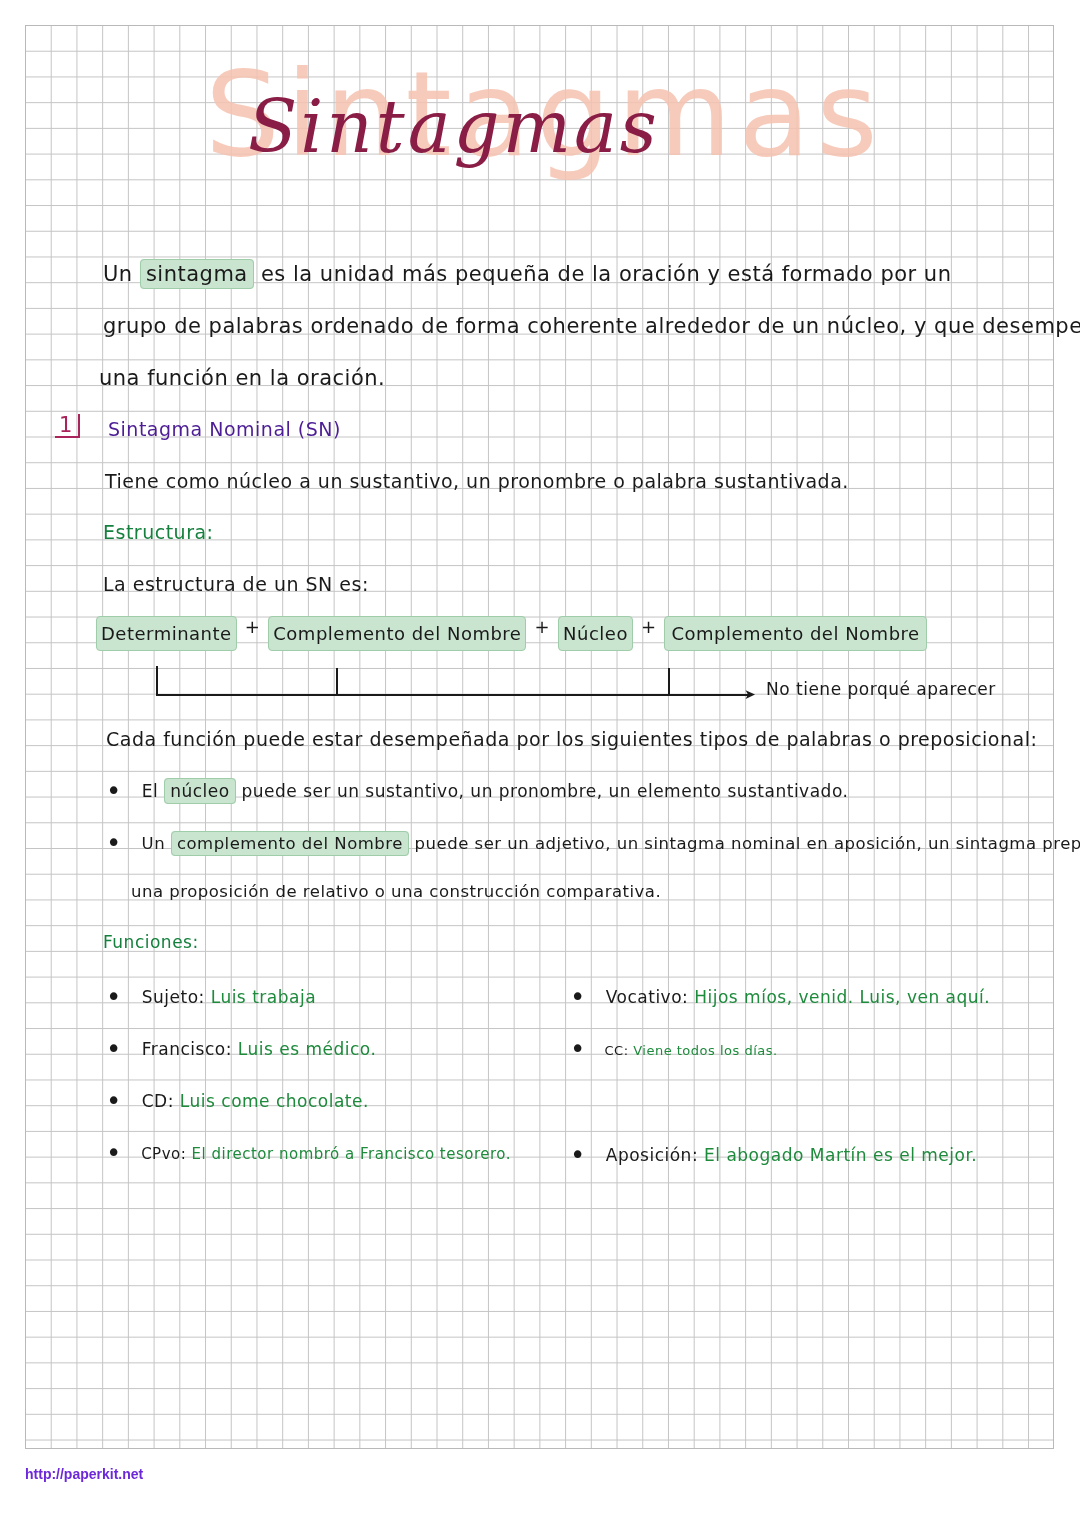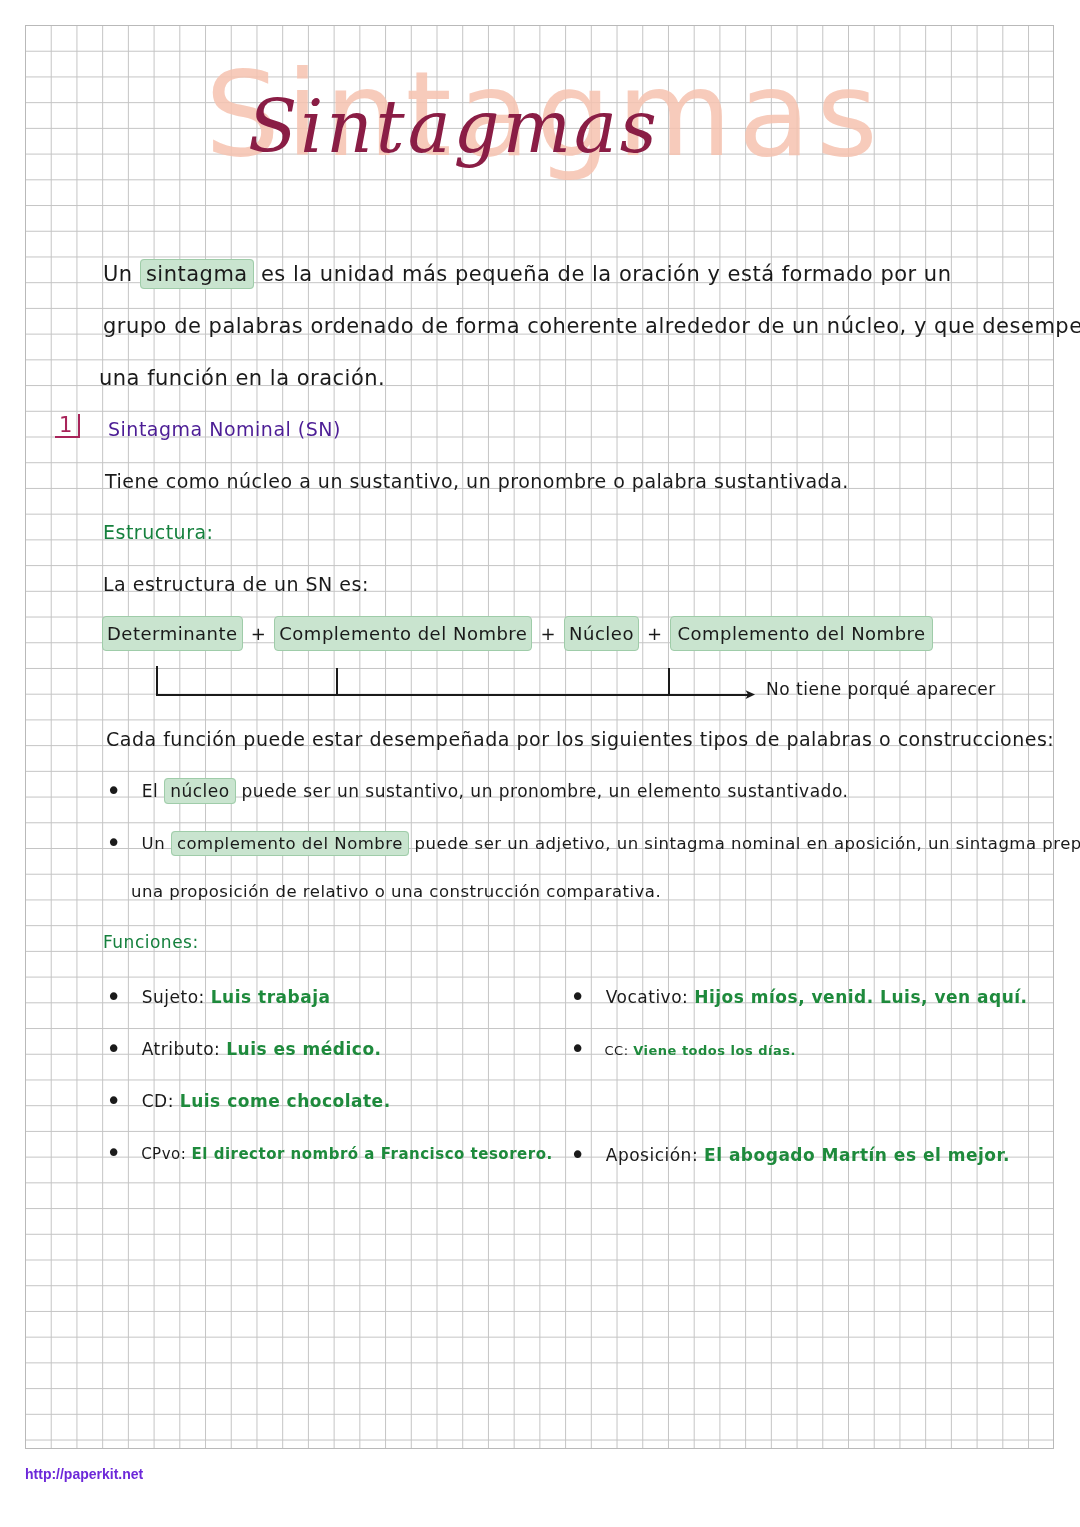--- a/index.html
+++ b/index.html
@@ -16,21 +16,21 @@
     }
     .abs { position: absolute; white-space: nowrap; }
     .title-shadow { left: 205px; top: 45px; font-size: 118px; color: #f6c3b0;
       font-family: "DejaVu Sans", sans-serif; letter-spacing: 6px; opacity: 0.85; }
     .title-main { left: 248px; top: 85px; font-size: 72px; color: #8a1d45;
       font-family: "DejaVu Serif", serif; font-style: italic; letter-spacing: 3px; }
     .hand { font-family: "DejaVu Sans", sans-serif; font-size: 21px; color: #1a1a1a; letter-spacing: 0.5px; }
     .hl { background: #c9e4cf; border: 1.5px solid #9fcca9; border-radius: 4px; padding: 2px 5px; }
     .pink { color: #4c1d95; }
     .blue { color: #15803d; }
-    .green { color: #1e8a3c; font-weight: bold; }
+    .green { color: #1e8a3c; }
     .small { font-size: 17px; }
     .num-box { left: 55px; top: 414px; font-size: 21px; color: #a8245a;
       border-right: 2px solid #a8245a; border-bottom: 2px solid #a8245a; padding: 0 6px 0 4px; line-height: 22px; }
     .diagram-line { position: absolute; background: #1a1a1a; }
     .bullet::before { content: "\2022"; font-size: 26px; margin-right: 14px; vertical-align: -3px; }
     .footer { left: 25px; top: 1466px; font-family: "Liberation Sans", sans-serif; font-size: 14px; color: #6d28d9; font-weight: bold; }
   </style>
 </head>
 <body>
 
@@ -46,38 +46,38 @@
 </div>
 <div class="abs hand" style="left:103px; top:314px;">grupo de palabras ordenado de forma coherente alrededor de un núcleo, y que desempeña</div>
 <div class="abs hand" style="left:99px; top:366px;">una función en la oración.</div>
 
 <div class="abs num-box">1</div>
 <div class="abs hand pink small" style="left:108px; top:418px; font-size:19px;">Sintagma Nominal (SN)</div>
 <div class="abs hand small" style="left:105px; top:470px; font-size:19px;">Tiene como núcleo a un sustantivo, un pronombre o palabra sustantivada.</div>
 <div class="abs hand blue small" style="left:103px; top:521px; font-size:19px;">Estructura:</div>
 <div class="abs hand small" style="left:103px; top:573px; font-size:19px;">La estructura de un SN es:</div>
 
-<div class="abs hand small" style="left:102px; top:616px; font-size:18px; display:flex; align-items:center; gap:8px;">
+<div class="abs hand small" style="left:96px; top:616px; font-size:18px; display:flex; align-items:flex-start; gap:8px;">
   <span class="hl" style="padding:6px 4px;">Determinante</span>
   <span>+</span>
   <span class="hl" style="padding:6px 4px;">Complemento del Nombre</span>
   <span>+</span>
   <span class="hl" style="padding:6px 4px;">Núcleo</span>
   <span>+</span>
   <span class="hl" style="padding:6px 6px;">Complemento del Nombre</span>
 </div>
 
 <div class="diagram-line" style="left:156px; top:666px; width:2px; height:30px;"></div>
 <div class="diagram-line" style="left:336px; top:668px; width:2px; height:28px;"></div>
 <div class="diagram-line" style="left:668px; top:668px; width:2px; height:28px;"></div>
 <div class="diagram-line" style="left:156px; top:694px; width:594px; height:2px;"></div>
 <div class="abs" style="left:744px; top:686px; font-size:14px; color:#1a1a1a;">➤</div>
 <div class="abs hand small" style="left:766px; top:679px; font-size:17px;">No tiene porqué aparecer</div>
 
-<div class="abs hand small" style="left:106px; top:728px; font-size:19px;">Cada función puede estar desempeñada por los siguientes tipos de palabras o construcciones:</div>
+<div class="abs hand small" style="left:106px; top:728px; font-size:19px;">Cada función puede estar desempeñada por los siguientes tipos de palabras o preposicional:</div>
 
 <div class="abs hand small bullet" style="left:106px; top:776px; font-size:17px;text-align:right;">
   <span>El</span>
   <span class="hl">núcleo</span>
   <span>puede ser un sustantivo, un pronombre, un elemento sustantivado.</span>
 </div>
 
 <div class="abs hand small bullet" style="left:106px; top:828px; font-size:16.5px;">
   <span>Un</span>
   <span class="hl">complemento del Nombre</span>
@@ -85,21 +85,21 @@
 </div>
 <div class="abs hand small" style="left:131px; top:882px; font-size:16.5px;">una proposición de relativo o una construcción comparativa.</div>
 
 <div class="abs hand blue small" style="left:103px; top:932px; font-size:17px;">Funciones:</div>
 
 <div class="abs hand small bullet" style="left:106px; top:982px; font-size:17px;">
   <span>Sujeto:</span>
   <span class="green">Luis trabaja</span>
 </div>
 <div class="abs hand small bullet" style="left:106px; top:1034px; font-size:17px;">
-  <span>Atributo:</span>
+  <span>Francisco:</span>
   <span class="green">Luis es médico.</span>
 </div>
 <div class="abs hand small bullet" style="left:106px; top:1086px; font-size:17px;">
   <span>CD:</span>
   <span class="green">Luis come chocolate.</span>
 </div>
 <div class="abs hand small bullet" style="left:106px; top:1138px; font-size:15px;">
   <span>CPvo:</span>
   <span class="green">El director nombró a Francisco tesorero.</span>
 </div>

